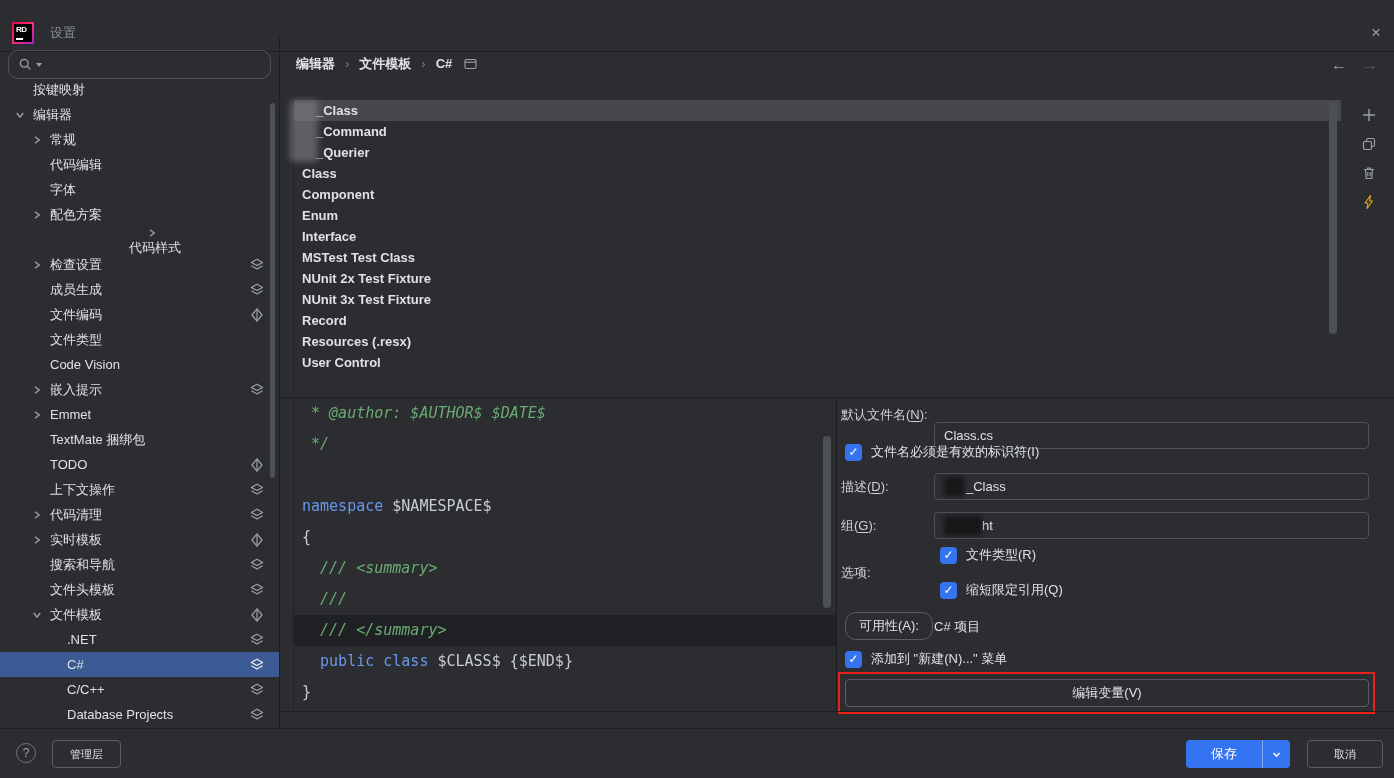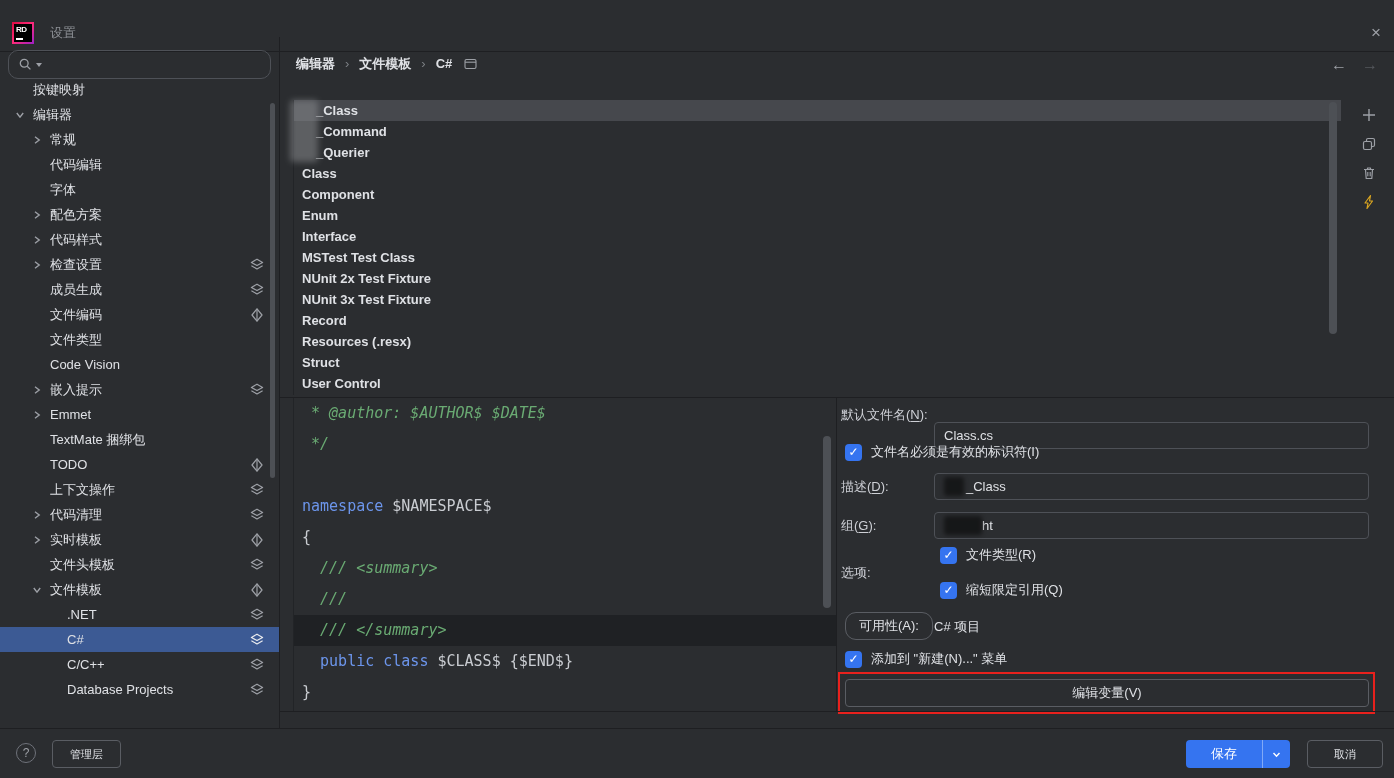--- a/index.html
+++ b/index.html
@@ -147,21 +147,21 @@
           <span class="tlabel">字体</span>
         </div>
         <div class="trow" style="padding-left: 31px;">
           <span class="chev">
             <svg width="10" height="10" viewBox="0 0 10 10">
               <polyline points="3,1.8 7.2,5 3,8.2" fill="none" stroke="currentColor" stroke-width="1.4"></polyline>
             </svg>
           </span>
           <span class="tlabel">配色方案</span>
         </div>
-        <div class="trow" style="padding-left: 31px;">
+        <div class="trow" style="padding-left: 31px; flex-direction: column;">
           <span class="chev">
             <svg width="10" height="10" viewBox="0 0 10 10">
               <polyline points="3,1.8 7.2,5 3,8.2" fill="none" stroke="currentColor" stroke-width="1.4"></polyline>
             </svg>
           </span>
           <span class="tlabel">代码样式</span>
         </div>
         <div class="trow" style="padding-left: 31px;">
           <span class="chev">
             <svg width="10" height="10" viewBox="0 0 10 10">
@@ -268,20 +268,30 @@
           <span class="chev">
             <svg width="10" height="10" viewBox="0 0 10 10">
               <polyline points="3,1.8 7.2,5 3,8.2" fill="none" stroke="currentColor" stroke-width="1.4"></polyline>
             </svg>
           </span>
           <span class="tlabel">实时模板</span>
           <span class="ticon">
             <svg width="16" height="16" viewBox="0 0 16 16">
               <path d="M8 1.8 13 8 8 14.2 3 8Z" fill="none" stroke="currentColor" stroke-width="1.2" stroke-linejoin="round"></path>
               <path d="M8 1.8V14.2" stroke="currentColor" stroke-width="1.2"></path>
+            </svg>
+          </span>
+        </div>
+        <div class="trow" style="padding-left: 31px;">
+          <span class="chev"></span>
+          <span class="tlabel">搜索和导航</span>
+          <span class="ticon">
+            <svg width="16" height="16" viewBox="0 0 16 16">
+              <path d="M8 2.2 13.6 5.4 8 8.6 2.4 5.4Z" fill="none" stroke="currentColor" stroke-width="1.2" stroke-linejoin="round"></path>
+              <path d="M2.4 8.8 8 12 13.6 8.8" fill="none" stroke="currentColor" stroke-width="1.2" stroke-linejoin="round"></path>
             </svg>
           </span>
         </div>
         <div class="trow" style="padding-left: 31px;">
           <span class="chev"></span>
           <span class="tlabel">文件头模板</span>
           <span class="ticon">
             <svg width="16" height="16" viewBox="0 0 16 16">
               <path d="M8 2.2 13.6 5.4 8 8.6 2.4 5.4Z" fill="none" stroke="currentColor" stroke-width="1.2" stroke-linejoin="round"></path>
               <path d="M2.4 8.8 8 12 13.6 8.8" fill="none" stroke="currentColor" stroke-width="1.2" stroke-linejoin="round"></path>
@@ -398,23 +408,20 @@
         <div class="lrow">
           <span>NUnit 3x Test Fixture</span>
         </div>
         <div class="lrow">
           <span>Record</span>
         </div>
         <div class="lrow">
           <span>Resources (.resx)</span>
         </div>
         <div class="lrow">
-          <span>Struct</span>
-        </div>
-        <div class="lrow">
           <span>User Control</span>
         </div>
       </div>
     <div class="side-toolbar" id="sideToolbar">
         <span class="tool-ic">
           <svg width="16" height="16" viewBox="0 0 16 16">
             <path d="M8 2v12M2 8h12" stroke="currentColor" stroke-width="1.4"></path>
           </svg>
         </span>
         <span class="tool-ic">

